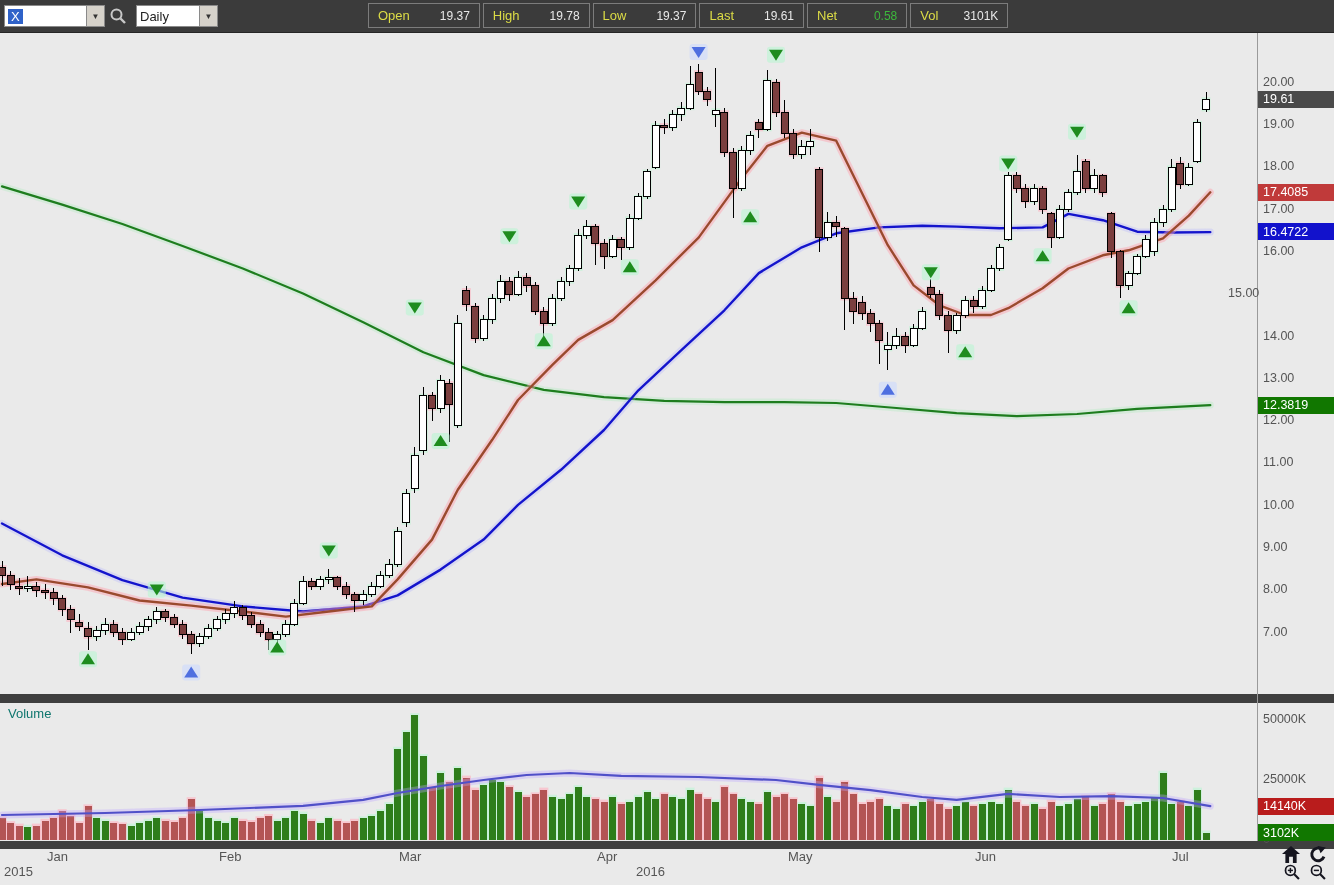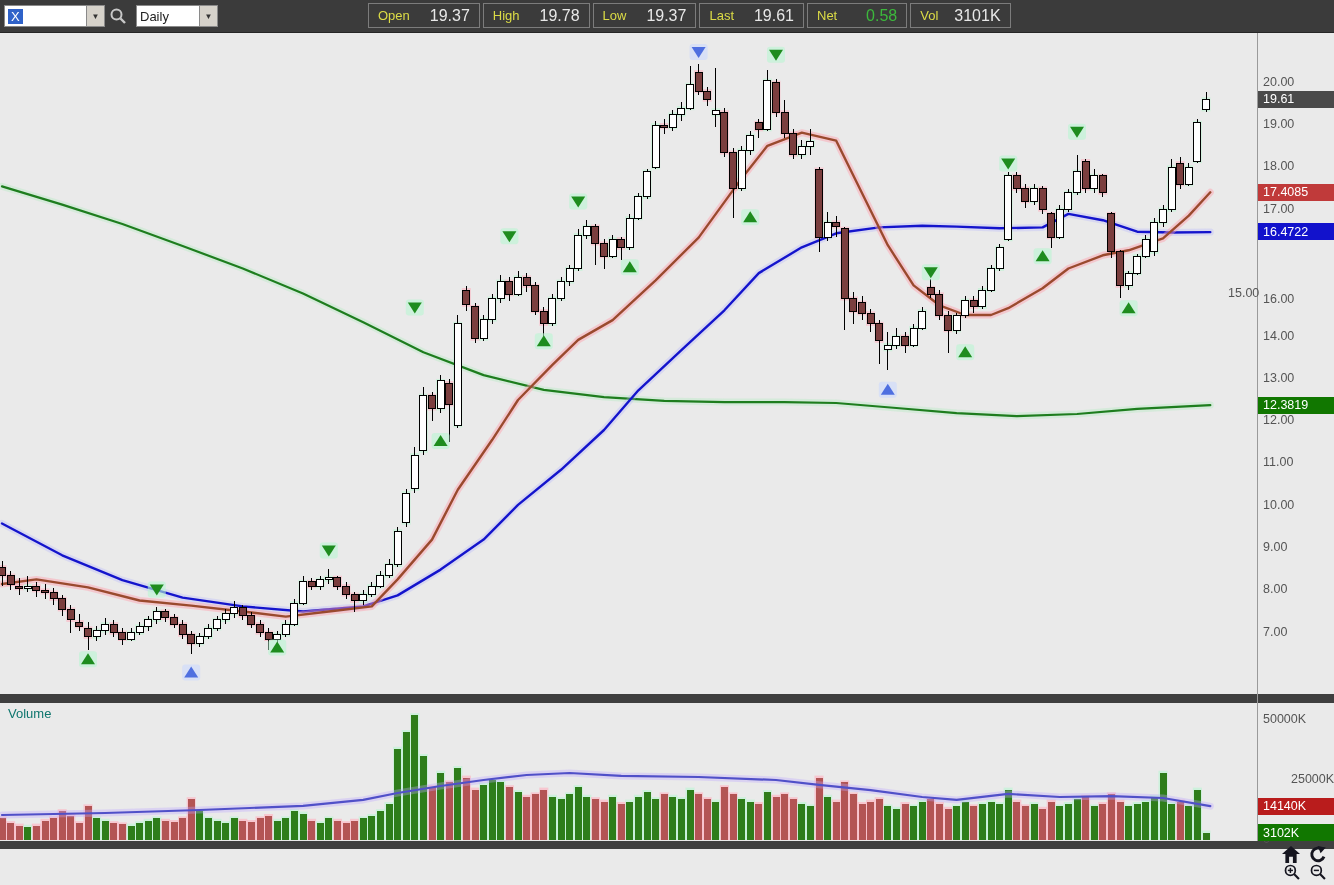--- a/index.html
+++ b/index.html
@@ -8,21 +8,21 @@
   
   .toolbar{position:absolute;top:0;left:0;width:1334px;height:32px;background:#3b3b3b;border-bottom:1px solid #262626;z-index:30;}
   .combo{position:absolute;top:5px;height:20px;background:#ffffff;border:1px solid #8a8a8a;display:flex;align-items:stretch;}
   .combo-text{flex:1;display:flex;align-items:center;padding:0 3px;font-size:13px;color:#222;}
   .sym-sel{background:#2f62c9;color:#fff;padding:0 3px;font-size:13px;}
   .combo-btn{width:17px;background:#d6d2ca;border-left:1px solid #8a8a8a;display:flex;align-items:center;justify-content:center;font-size:8px;color:#333;cursor:pointer;}
   .search-btn{position:absolute;left:106px;top:5px;width:24px;height:22px;display:flex;align-items:center;justify-content:center;cursor:pointer;}
   .quotes{position:absolute;left:368px;top:3px;height:25px;display:flex;}
   .qcell{border:1px solid #7c7c7c;margin-right:3px;display:flex;align-items:center;padding:0 9px;background:#3b3b3b;}
   .qlabel{color:#dcdc46;font-size:13px;margin-right:16px;}
-  .qvalue{color:#e8e8e8;font-size:16px;min-width:44px;text-align:right;}
+  .qvalue{color:#e8e8e8;font-size:12px;min-width:44px;text-align:right;}
   .qvalue.net{color:#3cb83c;}
   
   .pane-svg{position:absolute;left:0;}
   #price-svg{top:32px;width:1257px;height:662px;}
   #vol-svg{top:703px;width:1257px;height:138px;}
   .divider{position:absolute;left:0;width:1334px;background:#3f3f3f;z-index:5;}
   #divider1{top:694px;height:9px;}
   #divider2{top:841px;height:8px;}
   .axis-line{position:absolute;left:1257px;top:32px;width:1px;height:809px;background:#9a9a9a;z-index:6;}
   .axis-label{position:absolute;left:1263px;font-size:12.5px;color:#555;z-index:7;}
@@ -866,20 +866,31 @@
     </svg>
 
   <div id="divider1" class="divider"></div>
   <div id="divider2" class="divider"></div>
   <div class="axis-line"></div>
   <div class="vol-title">Volume</div>
 
   <div id="price-axis"></div>
   <div id="vol-axis"></div>
 
+  <div class="xaxis">
+      <div class="month-label" style="left: 47px;">Jan</div>
+      <div class="month-label" style="left: 219px;">Feb</div>
+      <div class="month-label" style="left: 399px;">Mar</div>
+      <div class="month-label" style="left: 597px;">Apr</div>
+      <div class="month-label" style="left: 788px;">May</div>
+      <div class="month-label" style="left: 975px;">Jun</div>
+      <div class="month-label" style="left: 1172px;">Jul</div>
+      <div class="year-label" style="left: 4px;">2015</div>
+      <div class="year-label" style="left: 636px;">2016</div>
+    </div>
 
   <div class="nav-icons">
     <div class="nav-btn" style="left:10px;top:0;">
       <svg width="18" height="17" viewBox="0 0 16 15">
         <path d="M8 0 L16 7 H13 V15 H9.7 V9.5 H6.3 V15 H3 V7 H0 Z" fill="#15151f"></path>
       </svg>
     </div>
     <div class="nav-btn" style="left:36px;top:0;">
       <svg width="18" height="17" viewBox="0 0 16 15">
         <path d="M12.7 3.2 A5.6 5.6 0 1 0 14.2 9.4" fill="none" stroke="#15151f" stroke-width="2.6"></path>
@@ -899,32 +910,32 @@
         <circle cx="6" cy="6" r="4.6" fill="none" stroke="#15151f" stroke-width="1.6"></circle>
         <line x1="3.6" y1="6" x2="8.4" y2="6" stroke="#15151f" stroke-width="1.4"></line>
         <line x1="9.4" y1="9.4" x2="14" y2="14" stroke="#15151f" stroke-width="2"></line>
       </svg>
     </div>
   </div>
 <div class="axis-label" style="left: 1263px; top: 74.7604px;">20.00</div>
     <div class="axis-label" style="left: 1263px; top: 117.061px;">19.00</div>
     <div class="axis-label" style="left: 1263px; top: 159.361px;">18.00</div>
     <div class="axis-label" style="left: 1263px; top: 201.661px;">17.00</div>
-    <div class="axis-label" style="left: 1263px; top: 243.962px; margin-top: 48px;">16.00</div>
+    <div class="axis-label" style="left: 1263px; top: 243.962px;">16.00</div>
     <div class="axis-label" style="left: 1228px; top: 286.262px;">15.00</div>
     <div class="axis-label" style="left: 1263px; top: 328.562px;">14.00</div>
     <div class="axis-label" style="left: 1263px; top: 370.863px;">13.00</div>
     <div class="axis-label" style="left: 1263px; top: 413.163px;">12.00</div>
     <div class="axis-label" style="left: 1263px; top: 455.463px;">11.00</div>
     <div class="axis-label" style="left: 1263px; top: 497.764px;">10.00</div>
     <div class="axis-label" style="left: 1263px; top: 540.064px;">9.00</div>
     <div class="axis-label" style="left: 1263px; top: 582.364px;">8.00</div>
     <div class="axis-label" style="left: 1263px; top: 624.665px;">7.00</div>
     <div class="badge" style="left: 1258px; top: 90.7575px; background: rgb(74, 74, 74);">19.61</div>
     <div class="badge" style="left: 1258px; top: 183.882px; background: rgb(192, 58, 58);">17.4085</div>
     <div class="badge" style="left: 1258px; top: 223.487px; background: rgb(18, 18, 204);">16.4722</div>
     <div class="badge" style="left: 1258px; top: 396.508px; background: rgb(17, 119, 0);">12.3819</div>
     <div class="axis-label" style="left: 1263px; top: 712px; text-align: right;">50000K</div>
-    <div class="axis-label" style="left: 1263px; top: 772px; margin-left: 28px;">25000K</div>
+    <div class="axis-label" style="left: 1263px; top: 772px;">25000K</div>
     <div class="axis-label" style="left: 1263px; top: 832px;">0</div>
     <div class="badge" style="left: 1258px; top: 797.564px; background: #b91c1c;">14140K</div>
     <div class="badge" style="left: 1258px; top: 824.055px; background: rgb(17, 119, 0);">3102K</div>
   </div>
 
 </body></html>

